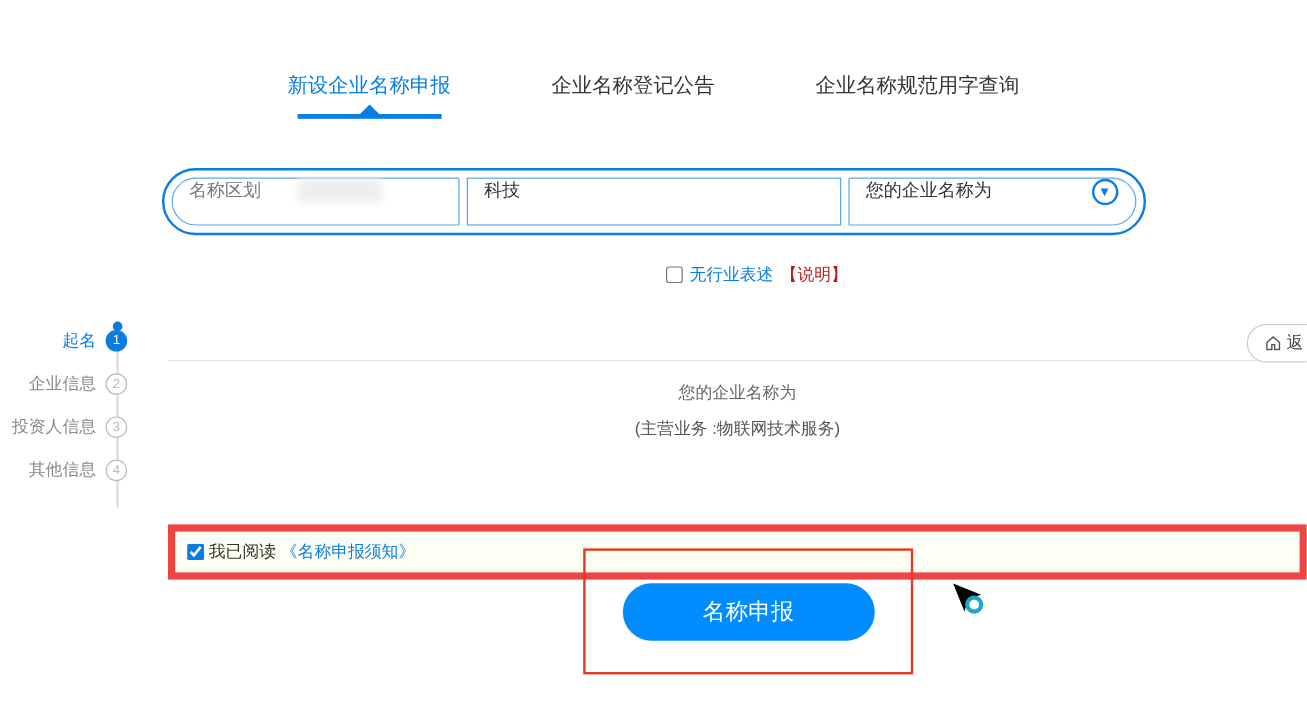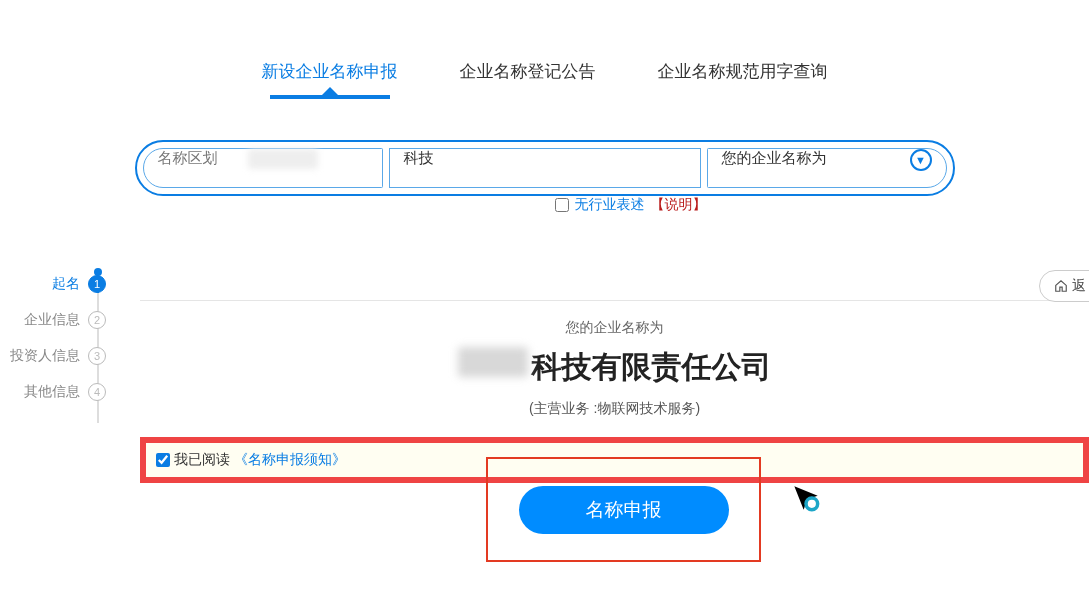--- a/index.html
+++ b/index.html
@@ -9,21 +9,21 @@
     width: 1089px;
     height: 592px;
     overflow: hidden;
     position: relative;
   }
 
   
   .tabs {
     display: flex;
     justify-content: center;
-    gap: 62px;
+    gap: 84px;
     margin-top: 60px;
     position: relative;
   }
   .tab {
     font-size: 17px;
     color: #333;
     cursor: pointer;
     padding-bottom: 12px;
     position: relative;
   }
@@ -102,21 +102,21 @@
     border: 2px solid #0a7de3;
     border-radius: 50%;
     display: flex; align-items: center; justify-content: center;
     font-size: 11px;
     color: #0a7de3;
   }
   .no-industry-row {
     display: flex;
     align-items: center;
     gap: 6px;
-    margin: 0 auto 0;
+    margin: 24px auto 0;
     width: 820px;
     padding-left: 420px;
     font-size: 14px;
   }
   .no-industry-row .blue { color: #0a7de3; }
   .no-industry-row .red { color: #b91c1c; }
   .no-industry-row input { width: 14px; height: 14px; }
 
   
   .steps {
@@ -315,24 +315,20 @@
     <span class="num">3</span>
   </div>
   <div class="step">
     <span class="lbl">其他信息</span>
     <span class="num">4</span>
   </div>
 </div>
 
 <div class="panel">
   <div class="hint">您的企业名称为</div>
-  <div class="name-big">
-    <span class="blur"></span>
-    <span>科技有限责任公司</span>
-  </div>
   <div class="biz">(主营业务 :物联网技术服务)</div>
 </div>
 
 <div class="agree-row">
   <input type="checkbox" checked="" style="">
   <span>我已阅读</span>
   <span class="blue">《名称申报须知》</span>
 </div>
 
 <div class="submit-area">

